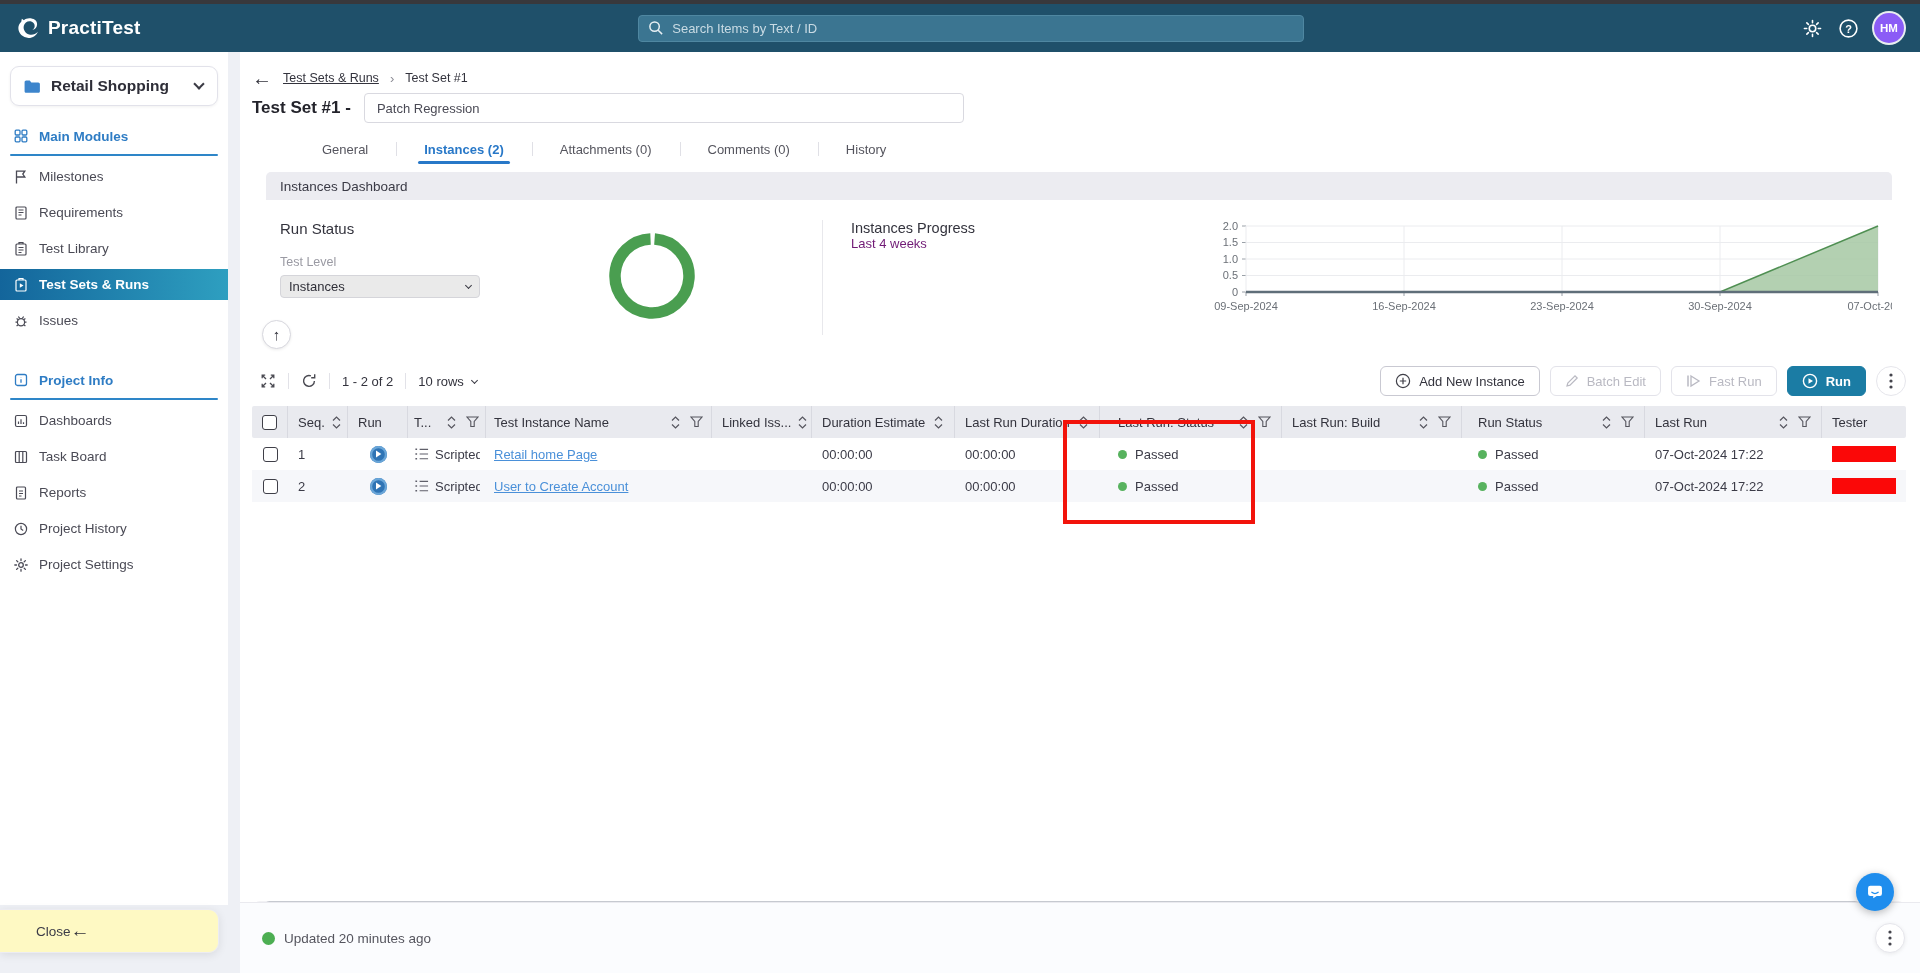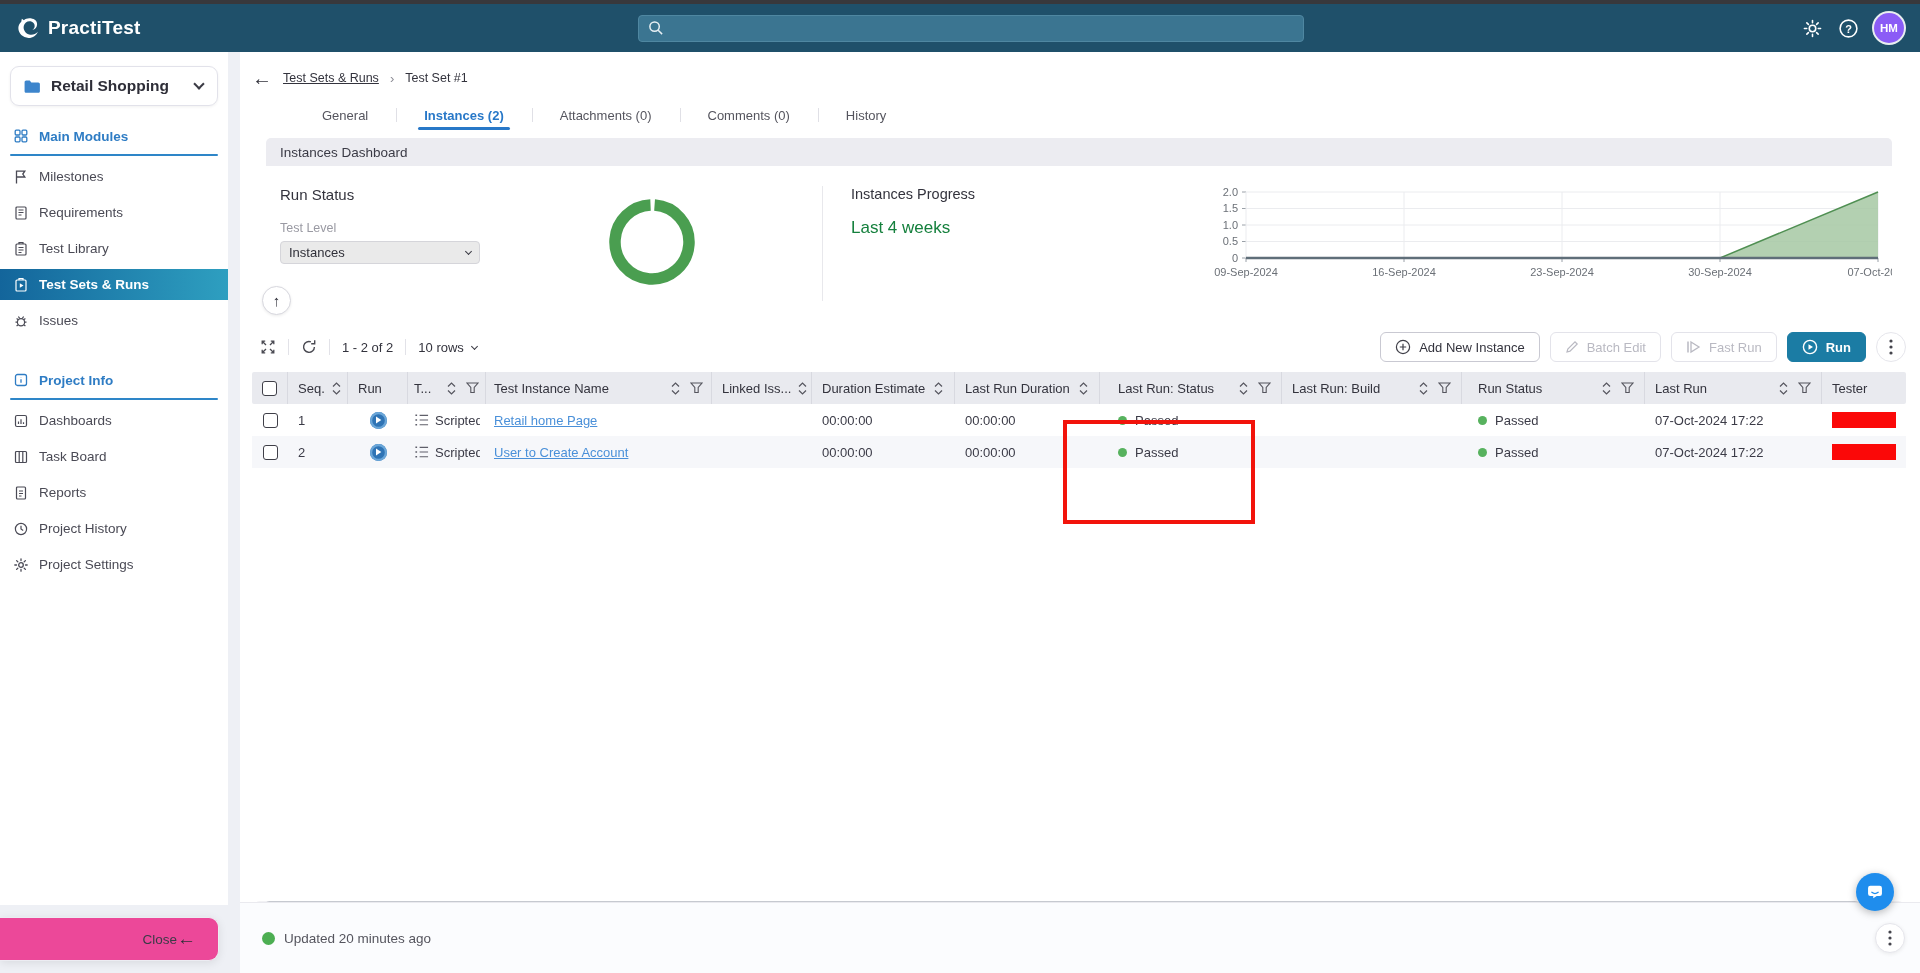--- a/index.html
+++ b/index.html
@@ -18,21 +18,21 @@
 .sidebar {position:absolute;left:0;top:52px;width:228px;bottom:68px;background:#fff;}
 .proj-select {margin:14px 10px 0;height:40px;border:1px solid #e2e2ea;border-radius:9px;box-shadow:0 1px 3px rgba(0,0,0,.06);display:flex;align-items:center;padding:0 14px 0 12px;gap:9px;cursor:pointer;}
 .proj-select .plabel {font-size:15.5px;color:#2e2e38;font-weight:600;flex:1;}
 .chev {width:8px;height:8px;border-right:2px solid #3a3a44;border-bottom:2px solid #3a3a44;transform:rotate(45deg);margin-top:-4px;}
 .chev.sm {width:5px;height:5px;border-width:1.6px;margin-top:-2px;}
 .sec-head {display:flex;align-items:center;gap:10px;margin:22px 0 0 13px;color:#2e7cc4;font-weight:700;font-size:13.5px;}
 .sec-underline {height:2px;background:#2e86c8;margin:10px 10px 4px;border-radius:2px;}
 .side-item {display:flex;align-items:center;gap:10px;height:31px;padding-left:13px;font-size:13.5px;color:#4a4a55;cursor:pointer;margin-top:5px;}
 .side-item svg {flex:none;}
 .side-item.active {background:linear-gradient(90deg,#13659b,#2e9fc0);color:#fff;font-weight:700;}
-.close-card {position:absolute;left:0;bottom:12px;width:219px;height:44px;background:#ec4899;border:1px solid #ececf2;border-left:none;border-radius:0 10px 10px 0;box-shadow:0 2px 10px rgba(0,0,0,.09);display:flex;align-items:center;justify-content:flex-end;padding:0 22px 0 36px;cursor:pointer;font-size:13.5px;color:#3b3b47;}
+.close-card {position:absolute;left:0;bottom:20px;width:219px;height:44px;background:#fef9c3;border:1px solid #ececf2;border-left:none;border-radius:0 10px 10px 0;box-shadow:0 2px 10px rgba(0,0,0,.09);display:flex;align-items:center;justify-content:flex-start;padding:0 22px 0 36px;cursor:pointer;font-size:13.5px;color:#3b3b47;}
 .close-card .arrow {font-size:19px;color:#2f2f38;}
 
 .content {position:absolute;left:240px;top:52px;right:0;bottom:55px;background:#fff;padding:0 14px 0 12px;overflow:hidden;}
 .crumbs {display:flex;align-items:center;gap:11px;padding-top:14px;height:38px;font-size:12.5px;color:#33333d;}
 .crumbs .back {font-size:20px;color:#2f2f38;cursor:pointer;line-height:1;}
 .crumbs .clink {text-decoration:underline;cursor:pointer;}
 .crumbs .sep {color:#8b8b94;font-size:13px;}
 .titlebar {display:flex;align-items:center;gap:13px;margin-top:2px;height:32px;}
 .titlebar .title {font-size:17px;font-weight:700;color:#23232b;white-space:nowrap;}
 .titlebar input {width:600px;height:30px;border:1px solid #d9d9e0;border-radius:4px;padding:0 12px;font-size:13px;color:#4a4a55;font-family:inherit;outline:none;}
@@ -46,21 +46,21 @@
 .dash-body {display:flex;padding:20px 14px 0 28px;height:120px;}
 .dash-left {width:542px;display:flex;}
 .rs-title {font-size:15px;color:#33333d;}
 .rs-label {margin-top:18px;font-size:12.5px;color:#9a9aa3;}
 .rs-select {margin-top:6px;width:200px;height:23px;background:#eaeaea;border:1px solid #d5d5da;border-radius:4px;display:flex;align-items:center;justify-content:space-between;padding:0 8px;font-size:13px;color:#2f2f38;cursor:pointer;}
 .rs-block {width:240px;}
 .donut {margin-left:86px;margin-top:10px;}
 .dash-divider {width:1px;background:#e8e8ec;height:115px;}
 .dash-right {flex:1;display:flex;padding-left:28px;}
 .prog-t {font-size:14.5px;color:#33333d;}
-.prog-s {margin-top:16px;font-size:17px;color:#15803d;}
+.prog-s {margin-top:0;font-size:13px;color:#701a75;}
 .chart-wrap {margin-left:auto;margin-top:-2px;}
 .scrolltop-row {height:38px;display:flex;align-items:flex-start;padding-left:10px;}
 .scrolltop-btn {width:29px;height:29px;border-radius:50%;border:1px solid #d7d7de;background:#fff;font-size:15px;color:#33333d;cursor:pointer;box-shadow:0 1px 3px rgba(0,0,0,.08);font-family:inherit;}
 
 .toolbar {display:flex;align-items:center;height:46px;}
 .tb-left {display:flex;align-items:center;gap:12px;padding-left:8px;font-size:13px;color:#33333d;}
 .tb-sep {width:1px;height:16px;background:#e2e2e8;}
 .rows-select {display:flex;align-items:center;gap:8px;cursor:pointer;}
 .tb-right {margin-left:auto;display:flex;align-items:center;gap:10px;}
 .btn {height:30px;border-radius:6px;border:1px solid #c9c9d2;background:#fff;display:flex;align-items:center;gap:8px;padding:4px 14px;font-size:13px;color:#33333d;cursor:pointer;font-family:inherit;}
@@ -119,20 +119,21 @@
       </span>
       <span>PractiTest</span>
     </div>
     <div class="searchbar">
       <span style="display:flex;">
         <svg width="16" height="16" viewBox="0 0 17 17" fill="none" stroke="#e8f0f4" stroke-width="1.6">
             <circle cx="7" cy="7" r="5"></circle>
             <path d="M10.8 10.8l4.2 4.2"></path>
           </svg>
       </span>
+      <input placeholder="Search Items by Text / ID" style="">
     </div>
     <div class="nav-right">
       <button class="icon-btn">
         <svg width="21" height="21" viewBox="0 0 20 20" fill="none" stroke="#fff" stroke-width="1.5" stroke-linecap="round">
             <circle cx="10" cy="10" r="3.1"></circle>
             <path d="M10 2.3v2.2M10 15.5v2.2M2.3 10h2.2M15.5 10h2.2M4.6 4.6l1.5 1.5M13.9 13.9l1.5 1.5M15.4 4.6l-1.5 1.5M6.1 13.9l-1.5 1.5"></path>
           </svg>
       </button>
       <button class="icon-btn">
         <svg width="21" height="21" viewBox="0 0 20 20">
@@ -279,20 +280,24 @@
 
   <main class="content">
 
     <div class="crumbs">
       <span class="back">←</span>
       <span class="clink">Test Sets &amp; Runs</span>
       <span class="sep">›</span>
       <span>Test Set #1</span>
     </div>
 
+    <div class="titlebar">
+      <span class="title">Test Set #1 -</span>
+      <input value="Patch Regression" style="">
+    </div>
 
     <div class="tabs">
       <div class="tab">
           <span>General</span>
         </div>
       <div class="tab active">
           <span>Instances (2)</span>
         </div>
       <div class="tab">
           <span>Attachments (0)</span>

